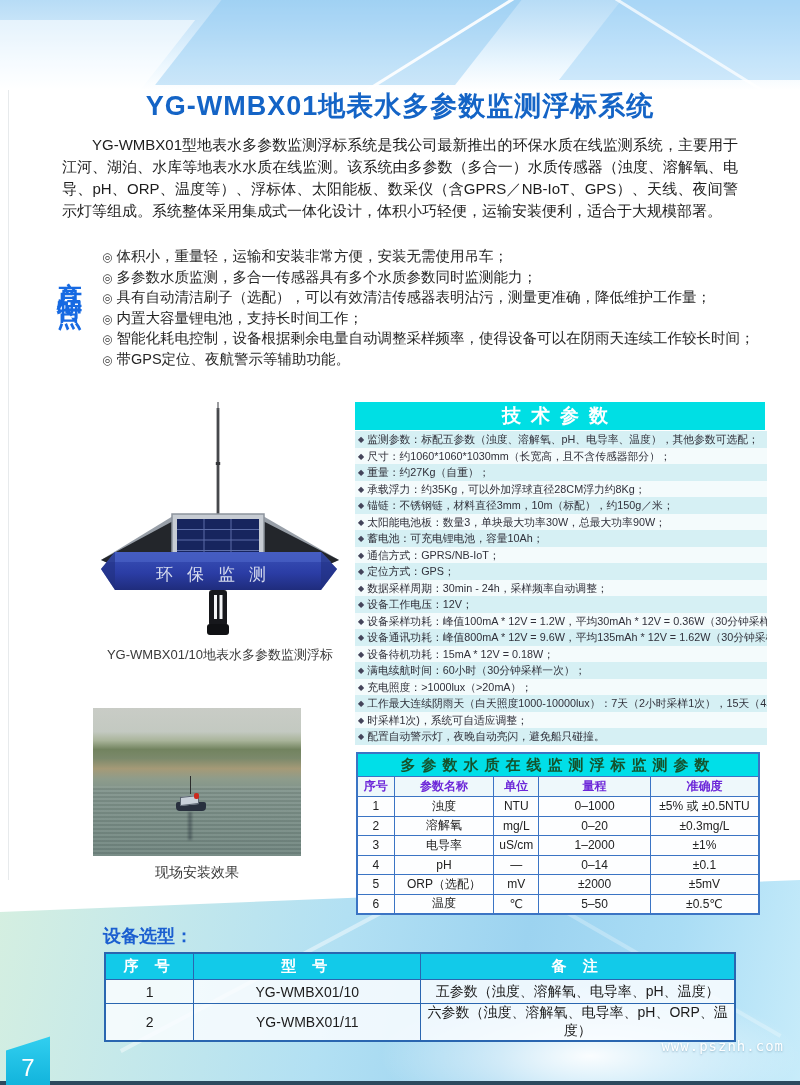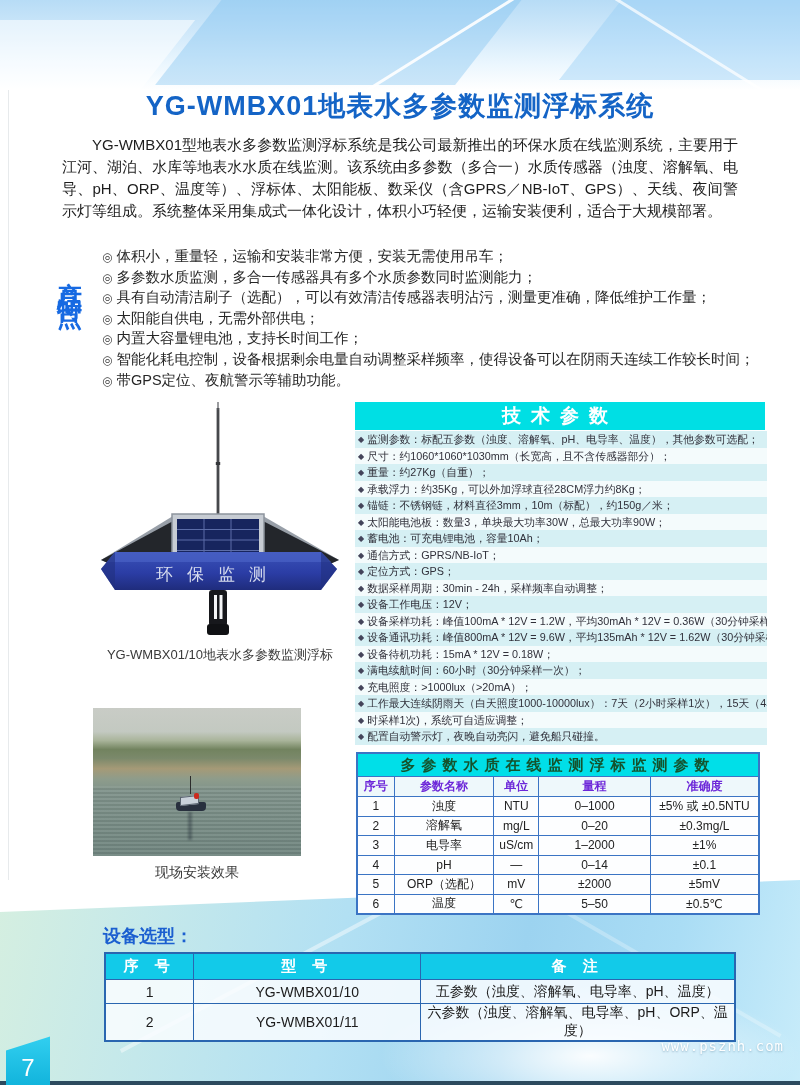--- a/index.html
+++ b/index.html
@@ -117,21 +117,20 @@
   <div class="page-edge"></div>
 
   <h1 class="title">YG-WMBX01地表水多参数监测浮标系统</h1>
   <p class="intro">YG-WMBX01型地表水多参数监测浮标系统是我公司最新推出的环保水质在线监测系统，主要用于江河、湖泊、水库等地表水水质在线监测。该系统由多参数（多合一）水质传感器（浊度、溶解氧、电导、pH、ORP、温度等）、浮标体、太阳能板、数采仪（含GPRS／NB-IoT、GPS）、天线、夜间警示灯等组成。系统整体采用集成式一体化设计，体积小巧轻便，运输安装便利，适合于大规模部署。</p>
 
   <div class="vlabel">产品特点</div>
   <ul class="features">
     <li><span class="fb">◎</span><span>体积小，重量轻，运输和安装非常方便，安装无需使用吊车；</span></li>
     <li><span class="fb">◎</span><span>多参数水质监测，多合一传感器具有多个水质参数同时监测能力；</span></li>
     <li><span class="fb">◎</span><span>具有自动清洁刷子（选配），可以有效清洁传感器表明沾污，测量更准确，降低维护工作量；</span></li>
-    <li><span class="fb">◎</span><span>太阳能自供电，无需外部供电；</span></li>
     <li><span class="fb">◎</span><span>内置大容量锂电池，支持长时间工作；</span></li>
     <li><span class="fb">◎</span><span>智能化耗电控制，设备根据剩余电量自动调整采样频率，使得设备可以在阴雨天连续工作较长时间；</span></li>
     <li><span class="fb">◎</span><span>带GPS定位、夜航警示等辅助功能。</span></li>
   </ul>
 
   <div class="buoy-fig">
     <svg width="250" height="240" viewBox="0 0 250 240" xmlns="http://www.w3.org/2000/svg">
       <defs>
         <linearGradient id="hullg" x1="0" y1="0" x2="0" y2="1">
           <stop offset="0" stop-color="#3a52b8"></stop>

